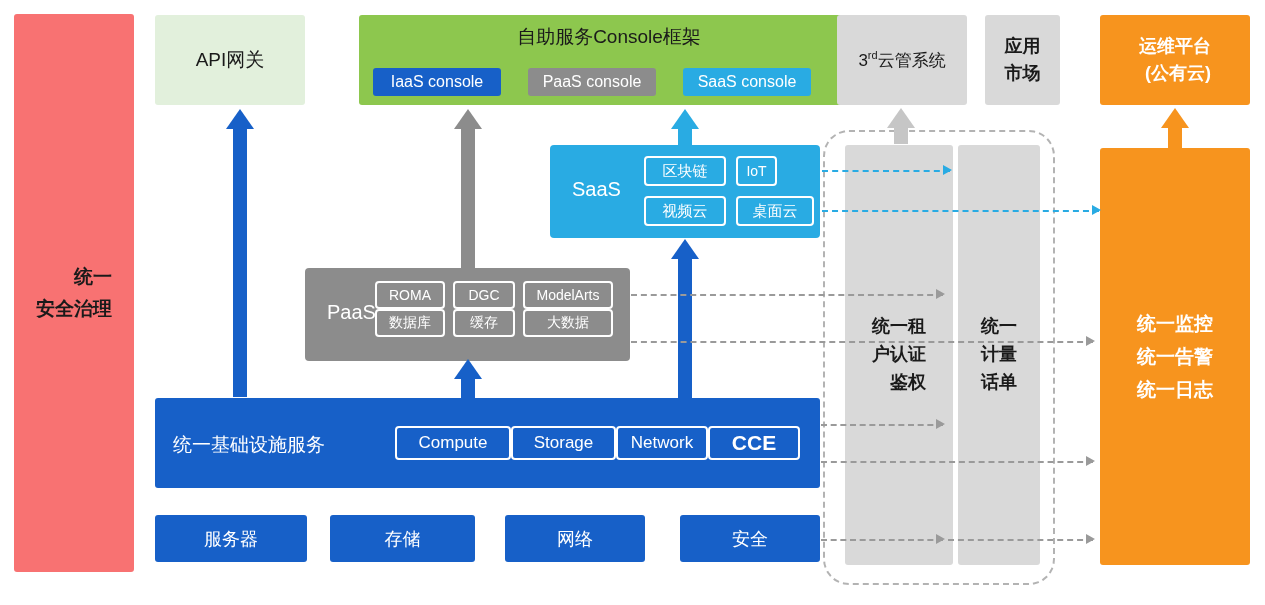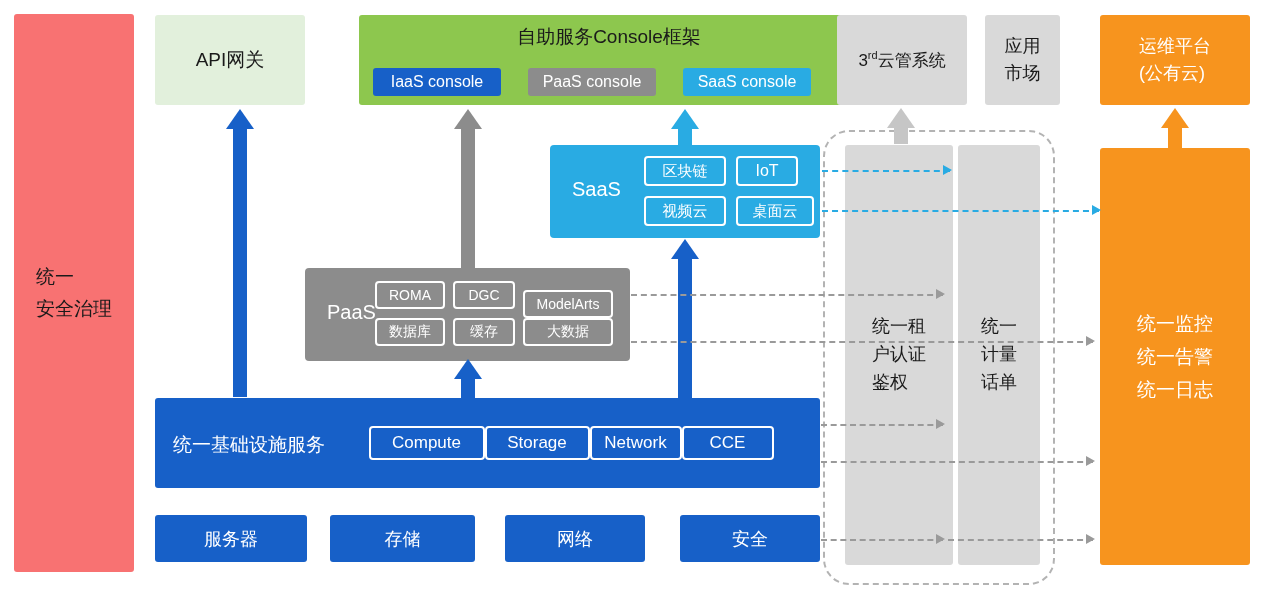--- a/index.html
+++ b/index.html
@@ -1,19 +1,19 @@
 <!DOCTYPE html>
 <html><head>
 <meta charset="utf-8">
 <style>
   * { margin:0; padding:0; box-sizing:border-box; }
   body { background:#fff; font-family:"Liberation Sans","DejaVu Sans",sans-serif; }
   .canvas { position:relative; width:1265px; height:605px; background:#fff; overflow:hidden; }
   .box { position:absolute; display:flex; align-items:center; justify-content:center; border-radius:3px; }
-  .pre { white-space:pre-line; text-align:left; }
+  .pre { white-space:pre-line; text-align:right;font-weight:bold; }
   .white { color:#fff; }
   .dark { color:#1a1a1a; }
 
   .bg-red   { background:#F87272; }
   .bg-pgreen{ background:#E2F0DC; }
   .bg-green { background:#8DC74E;margin-left:41px; }
   .bg-blue  { background:#1760C8; }
   .bg-dgray { background:#8C8C8C; }
   .bg-lgray { background:#D9D9D9; }
   .bg-cyan  { background:#29ABE3; }
@@ -75,48 +75,48 @@
   <div class="box bg-orange" style="left:1100px;top:15px;width:150px;height:90px;">
     <span class="pre white" style="font-size:18px;line-height:1.5;">运维平台
 (公有云)</span>
   </div>
 
   <div class="box bg-cyan" style="left:550px;top:145px;width:270px;height:93px;border-radius:4px;">
     <span class="white" style="position:absolute;left:22px;top:33px;font-size:20px;">SaaS</span>
     <div style="position:absolute;left:94px;top:11px;display:flex;flex-direction:column;gap:10px;">
       <div style="display:flex;gap:10px;">
         <div class="outline-item" style="width:82px;height:30px;font-size:15px;">区块链</div>
-        <div class="outline-item" style="width:62px;height:30px;font-size:16px;">IoT</div>
+        <div class="outline-item" style="width:41px;height:30px;font-size:14px;">IoT</div>
       </div>
       <div style="display:flex;gap:10px;">
         <div class="outline-item" style="width:82px;height:30px;font-size:15px;">视频云</div>
         <div class="outline-item" style="width:78px;height:30px;font-size:15px;">桌面云</div>
       </div>
     </div>
   </div>
 
   <div class="box bg-dgray" style="left:305px;top:268px;width:325px;height:93px;border-radius:4px;">
     <span class="white" style="position:absolute;left:22px;top:33px;font-size:20px;">PaaS</span>
     <div style="position:absolute;left:70px;top:13px;display:grid;grid-template-columns:70px 62px 90px;gap:0 8px;">
       <div class="outline-item" style="height:28px;font-size:14px;">ROMA</div>
       <div class="outline-item" style="height:28px;font-size:14px;">DGC</div>
-      <div class="outline-item" style="height:28px;font-size:14px;margin-top:9px;">ModelArts</div>
+      <div class="outline-item" style="height:28px;font-size:14px;">ModelArts</div>
       <div class="outline-item" style="height:28px;font-size:14px;">数据库</div>
       <div class="outline-item" style="height:28px;font-size:14px;">缓存</div>
       <div class="outline-item" style="height:28px;font-size:14px;">大数据</div>
     </div>
   </div>
 
   <div class="box bg-blue" style="left:155px;top:398px;width:665px;height:90px;">
     <span class="white" style="position:absolute;left:18px;top:34px;font-size:19px;">统一基础设施服务</span>
-    <div style="position:absolute;left:187px;top:28px;width:458px;display:flex;justify-content:center;">
+    <div style="position:absolute;left:187px;top:28px;width:458px;display:flex;justify-content:flex-end;">
       <div class="outline-item" style="width:116px;height:34px;font-size:17px;">Compute</div>
       <div class="outline-item" style="width:105px;height:34px;font-size:17px;">Storage</div>
       <div class="outline-item" style="width:92px;height:34px;font-size:17px;">Network</div>
-      <div class="outline-item" style="width:92px;height:34px;font-size:17px;">CCE</div>
+      <div class="outline-item" style="width:92px;height:34px;font-size:21px;font-weight:bold;">CCE</div>
     </div>
   </div>
 
   <div class="box bg-blue" style="left:155px;top:515px;width:152px;height:47px;">
     <span class="white" style="font-size:18px;">服务器</span>
   </div>
   <div class="box bg-blue" style="left:505px;top:515px;width:140px;height:47px;">
     <span class="white" style="font-size:18px;">网络</span>
   </div>
   <div class="box bg-blue" style="left:330px;top:515px;width:145px;height:47px;">

